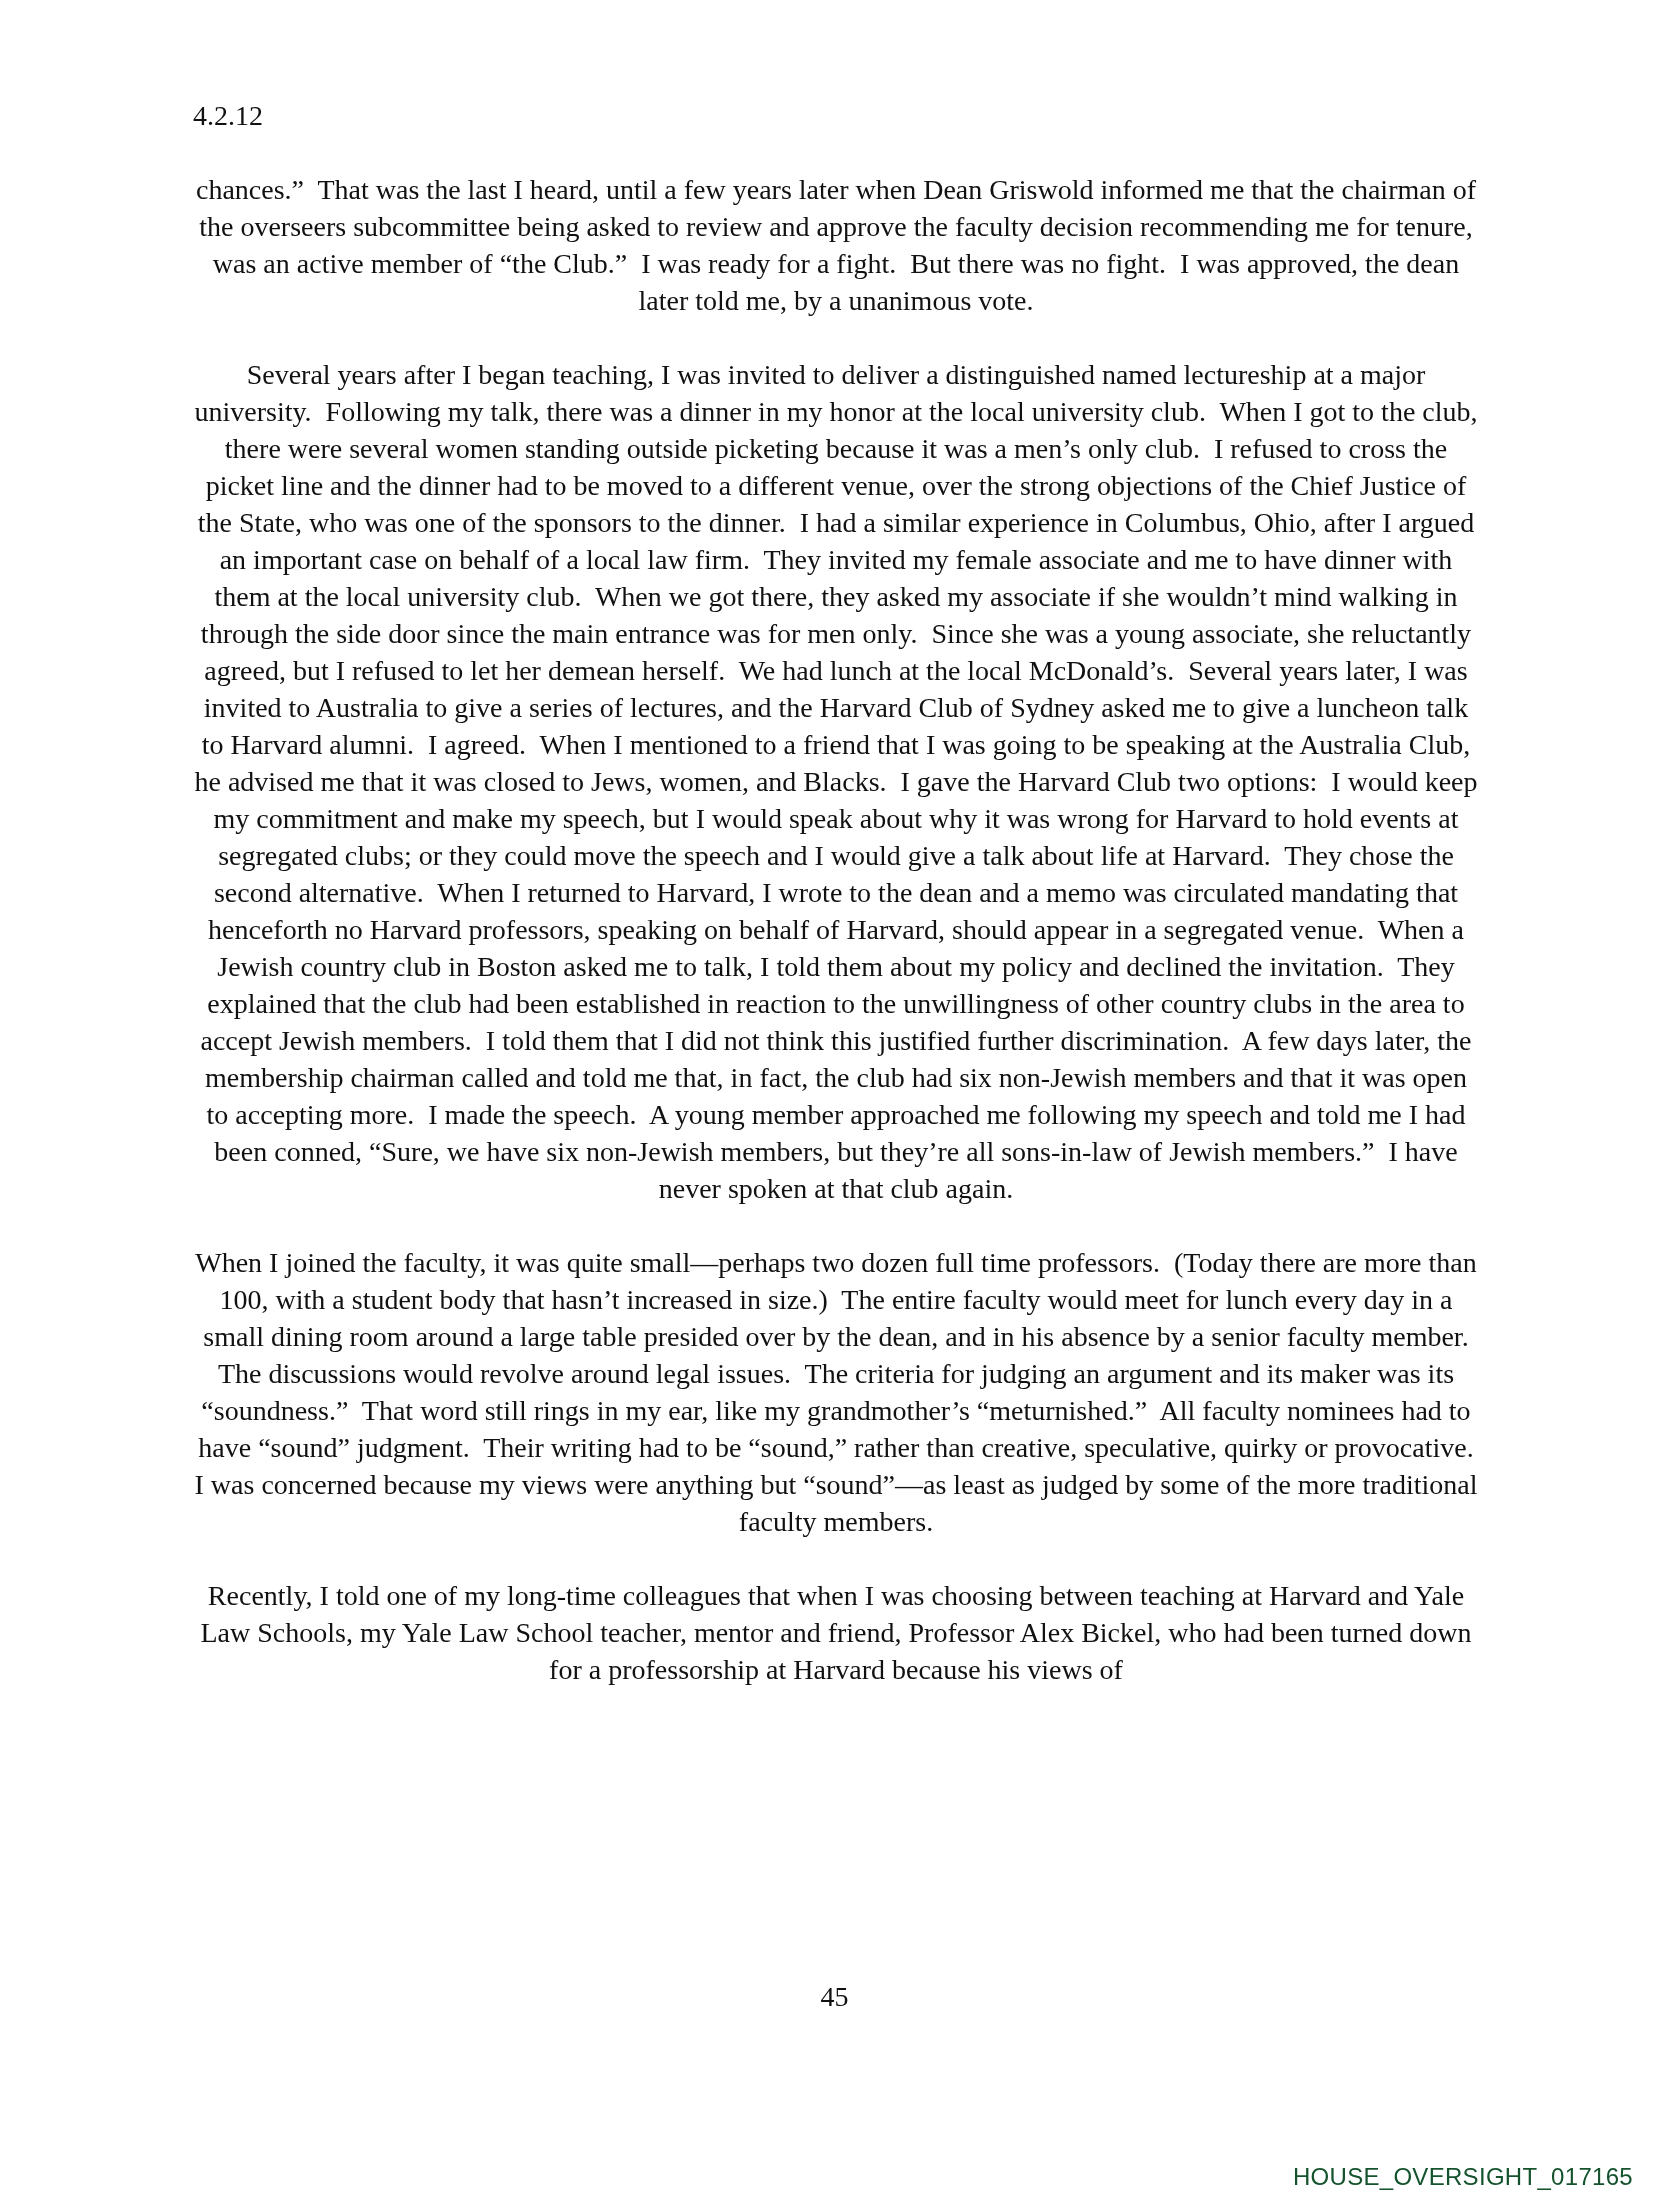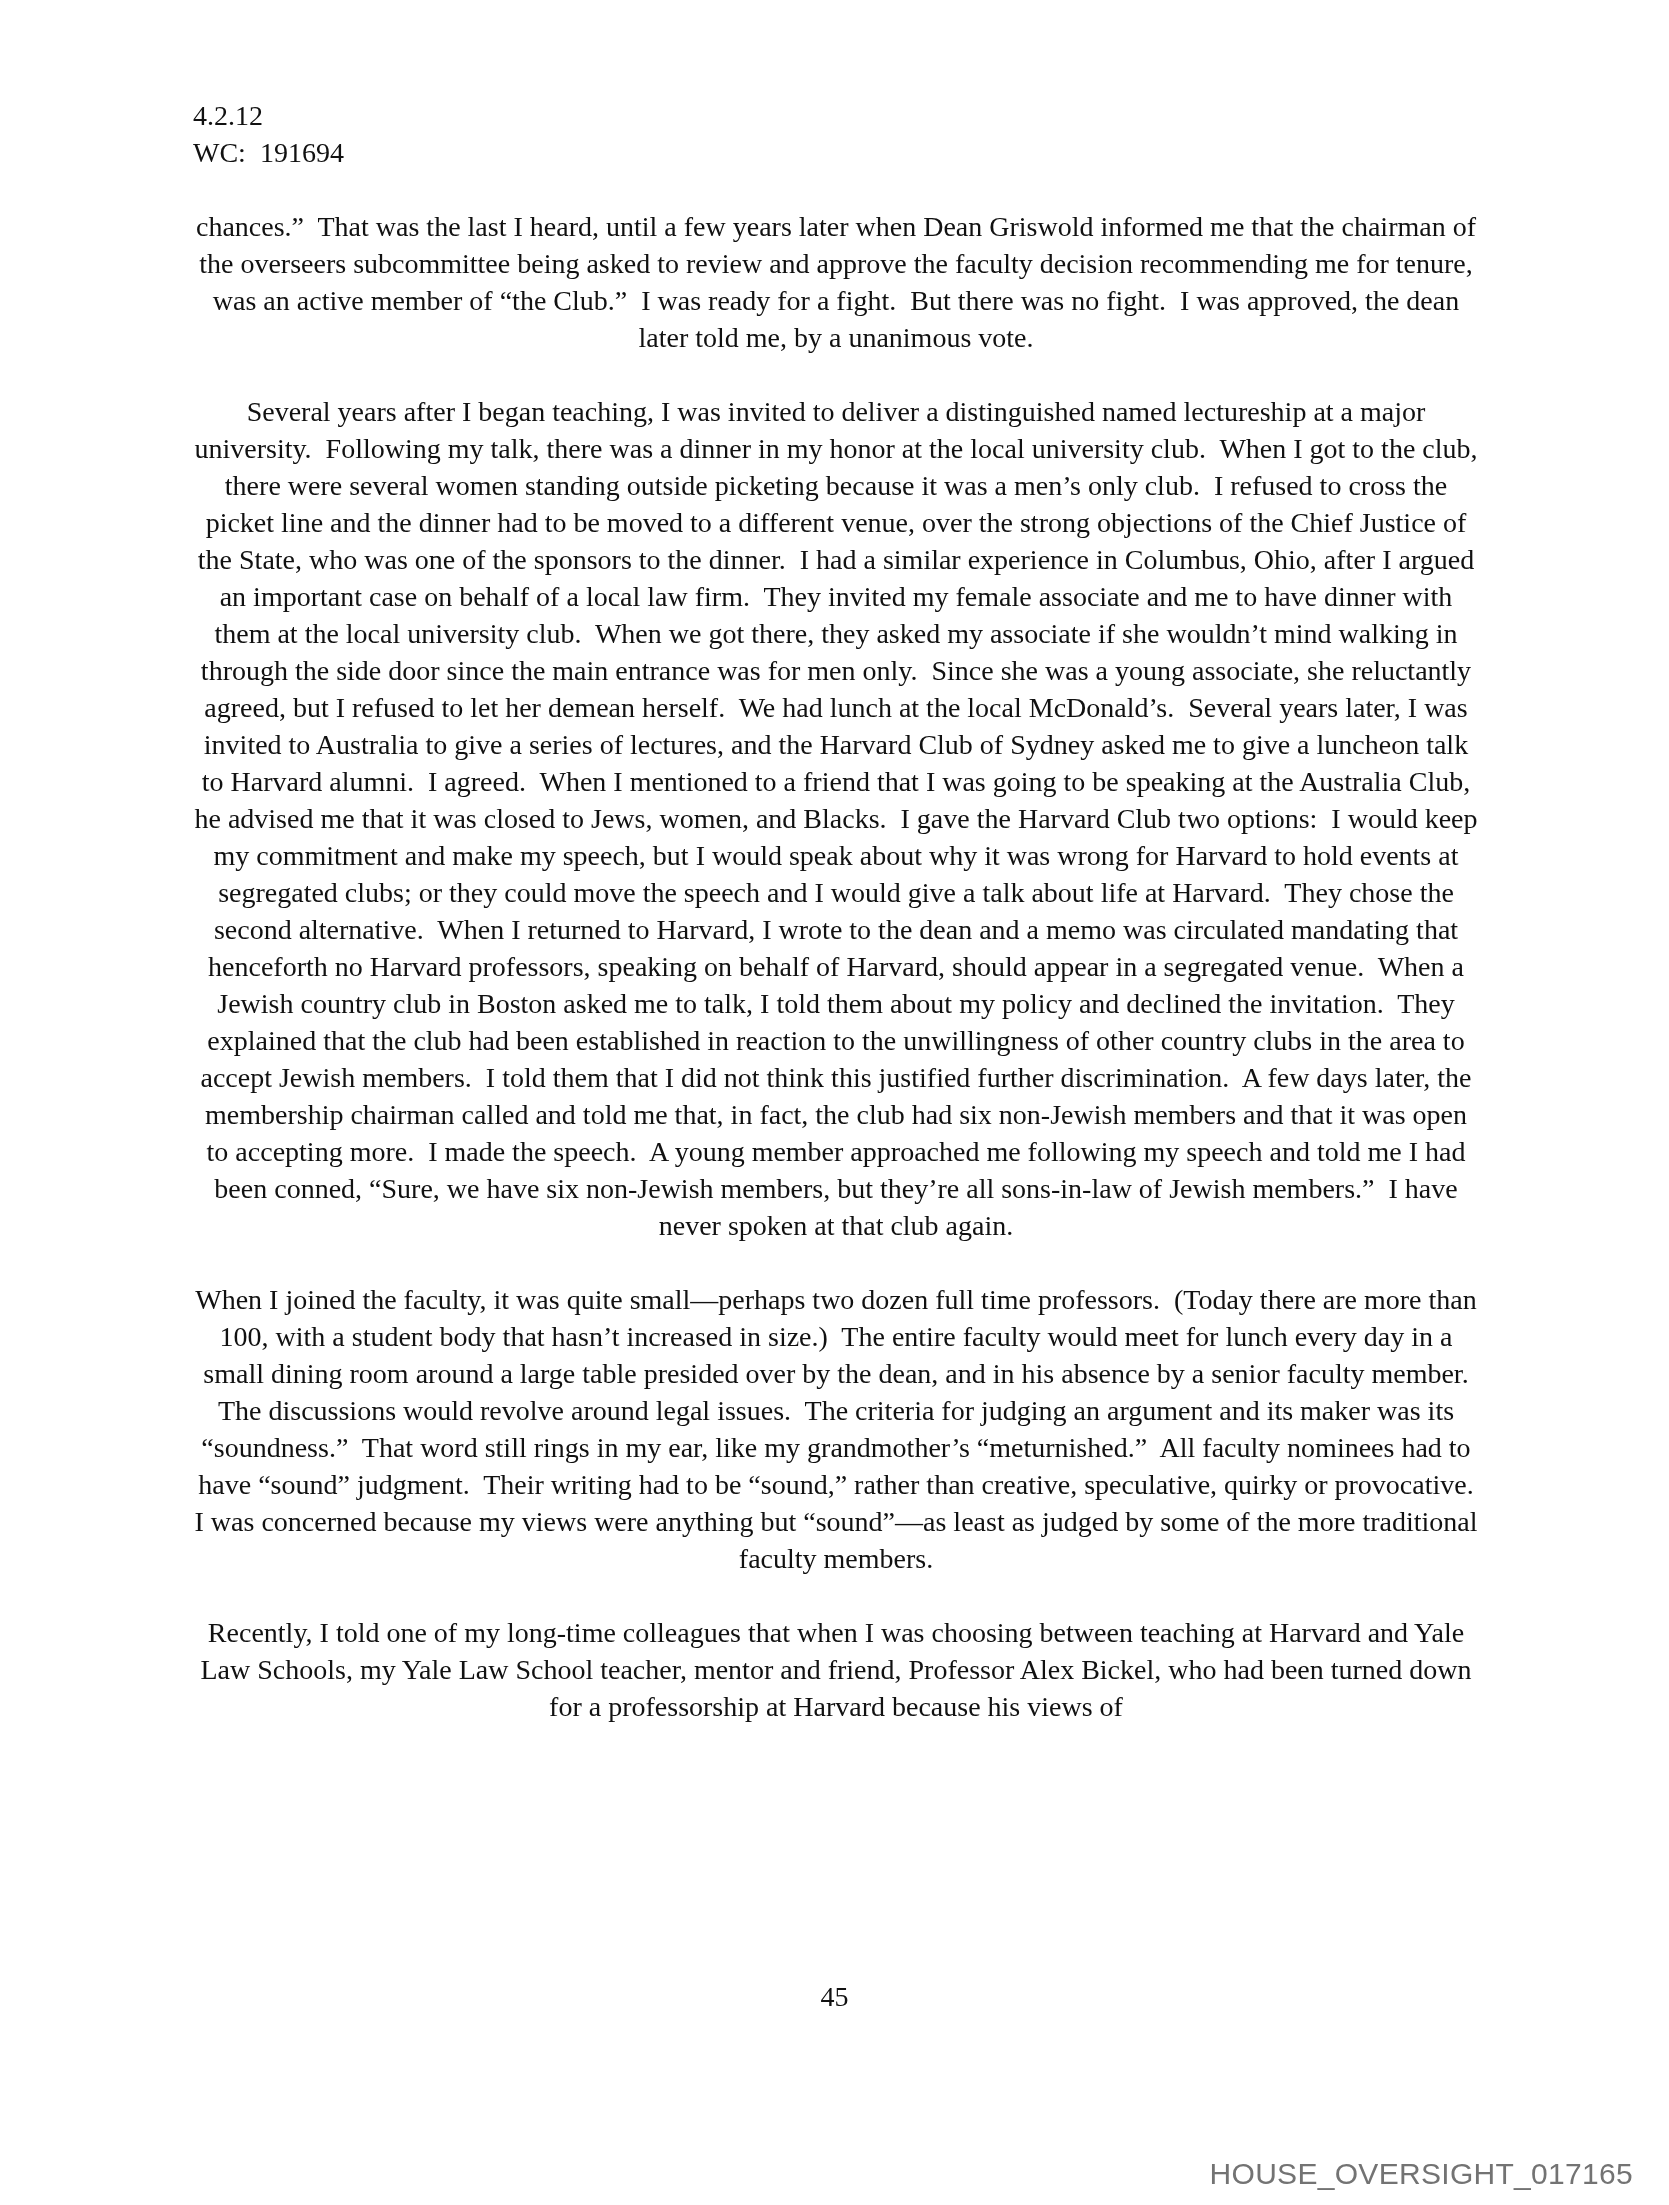--- a/index.html
+++ b/index.html
@@ -44,35 +44,34 @@
     width: 1669px;
     text-align: center;
     font-size: 28px;
     line-height: 37px;
   }
   .stamp {
     position: absolute;
     right: 36px;
     bottom: 14.4px;
     font-family: "Liberation Sans", sans-serif;
-    font-size: 30px;
+    font-size: 24px;
     letter-spacing: 0.3px;
-    color: #737373;
+    color: #14532d;
   }
 </style>
 </head>
 <body>
 
 <div class="page">
 
   <div class="content">
 
     <div class="doc-header">
       <div>4.2.12</div>
-      <div>WC:  191694</div>
     </div>
 
     <div class="body-text">
       <p>chances.”  That was the last I heard, until a few years later when Dean Griswold informed me that the chairman of the overseers subcommittee being asked to review and approve the faculty decision recommending me for tenure, was an active member of “the Club.”  I was ready for a fight.  But there was no fight.  I was approved, the dean later told me, by a unanimous vote.</p>
       <p>Several years after I began teaching, I was invited to deliver a distinguished named lectureship at a major university.  Following my talk, there was a dinner in my honor at the local university club.  When I got to the club, there were several women standing outside picketing because it was a men’s only club.  I refused to cross the picket line and the dinner had to be moved to a different venue, over the strong objections of the Chief Justice of the State, who was one of the sponsors to the dinner.  I had a similar experience in Columbus, Ohio, after I argued an important case on behalf of a local law firm.  They invited my female associate and me to have dinner with them at the local university club.  When we got there, they asked my associate if she wouldn’t mind walking in through the side door since the main entrance was for men only.  Since she was a young associate, she reluctantly agreed, but I refused to let her demean herself.  We had lunch at the local McDonald’s.  Several years later, I was invited to Australia to give a series of lectures, and the Harvard Club of Sydney asked me to give a luncheon talk to Harvard alumni.  I agreed.  When I mentioned to a friend that I was going to be speaking at the Australia Club, he advised me that it was closed to Jews, women, and Blacks.  I gave the Harvard Club two options:  I would keep my commitment and make my speech, but I would speak about why it was wrong for Harvard to hold events at segregated clubs; or they could move the speech and I would give a talk about life at Harvard.  They chose the second alternative.  When I returned to Harvard, I wrote to the dean and a memo was circulated mandating that henceforth no Harvard professors, speaking on behalf of Harvard, should appear in a segregated venue.  When a Jewish country club in Boston asked me to talk, I told them about my policy and declined the invitation.  They explained that the club had been established in reaction to the unwillingness of other country clubs in the area to accept Jewish members.  I told them that I did not think this justified further discrimination.  A few days later, the membership chairman called and told me that, in fact, the club had six non-Jewish members and that it was open to accepting more.  I made the speech.  A young member approached me following my speech and told me I had been conned, “Sure, we have six non-Jewish members, but they’re all sons-in-law of Jewish members.”  I have never spoken at that club again.</p>
       <p>When I joined the faculty, it was quite small—perhaps two dozen full time professors.  (Today there are more than 100, with a student body that hasn’t increased in size.)  The entire faculty would meet for lunch every day in a small dining room around a large table presided over by the dean, and in his absence by a senior faculty member.  The discussions would revolve around legal issues.  The criteria for judging an argument and its maker was its “soundness.”  That word still rings in my ear, like my grandmother’s “meturnished.”  All faculty nominees had to have “sound” judgment.  Their writing had to be “sound,” rather than creative, speculative, quirky or provocative.  I was concerned because my views were anything but “sound”—as least as judged by some of the more traditional faculty members.</p>
       <p>Recently, I told one of my long-time colleagues that when I was choosing between teaching at Harvard and Yale Law Schools, my Yale Law School teacher, mentor and friend, Professor Alex Bickel, who had been turned down for a professorship at Harvard because his views of</p>
     </div>
 
   </div>

